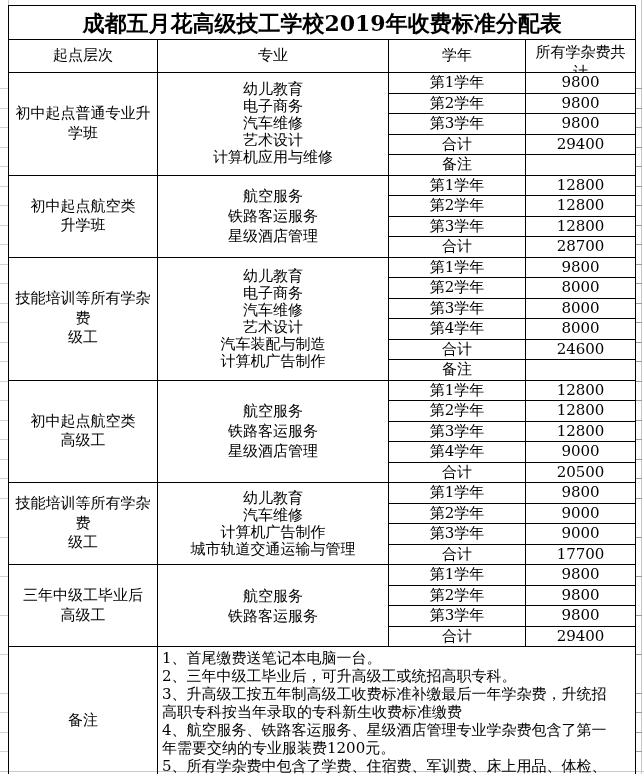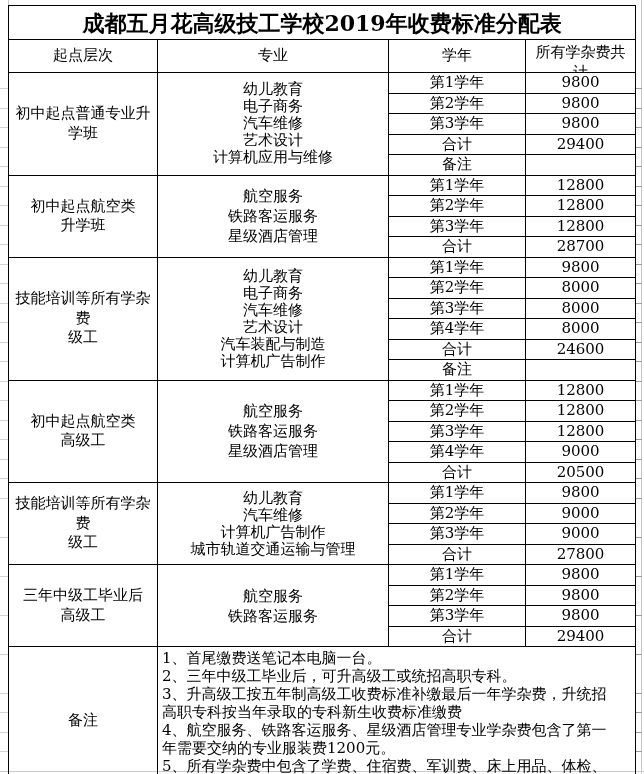--- a/index.html
+++ b/index.html
@@ -203,21 +203,21 @@
     <tr class="br">
       <td>第2学年</td>
       <td>9000</td>
     </tr>
     <tr class="br">
       <td>第3学年</td>
       <td>9000</td>
     </tr>
     <tr class="br">
       <td>合计</td>
-      <td>27800</td>
+      <td>17700</td>
     </tr>
 
     <tr class="br">
       <td class="level" rowspan="4">三年中级工毕业后
 高级工</td>
       <td class="majors loose" rowspan="4">航空服务
 铁路客运服务</td>
       <td>第1学年</td>
       <td>9800</td>
     </tr>

